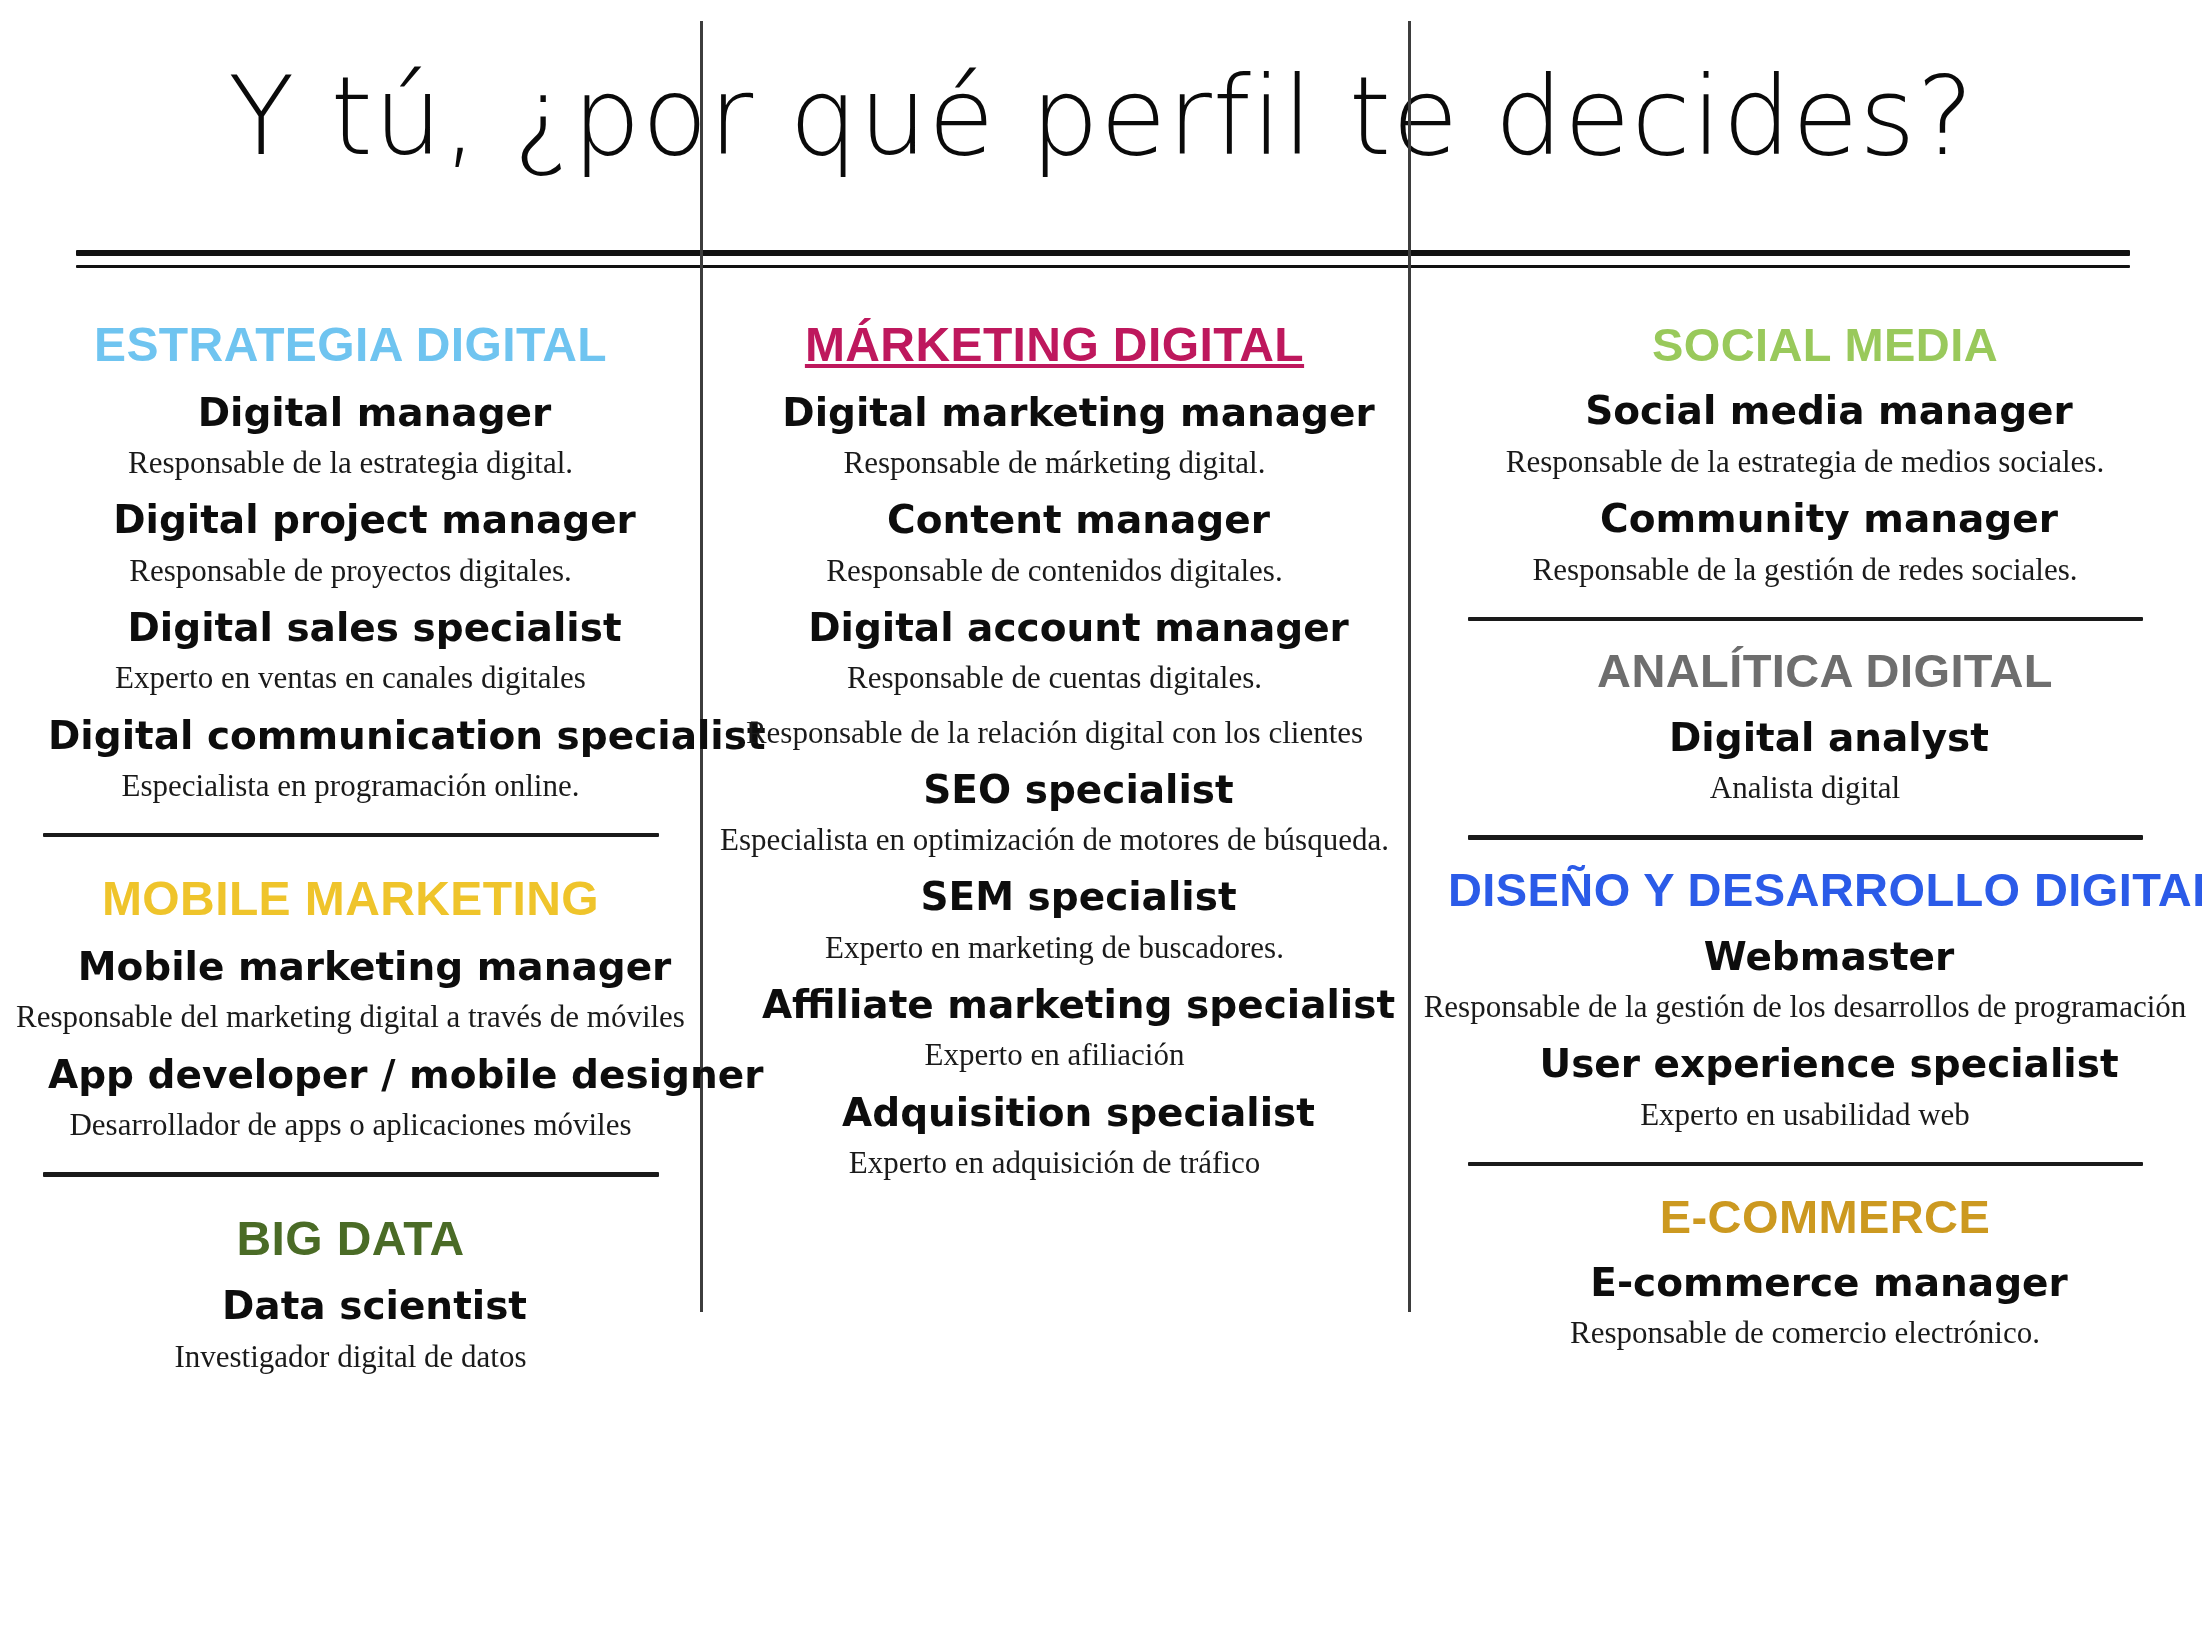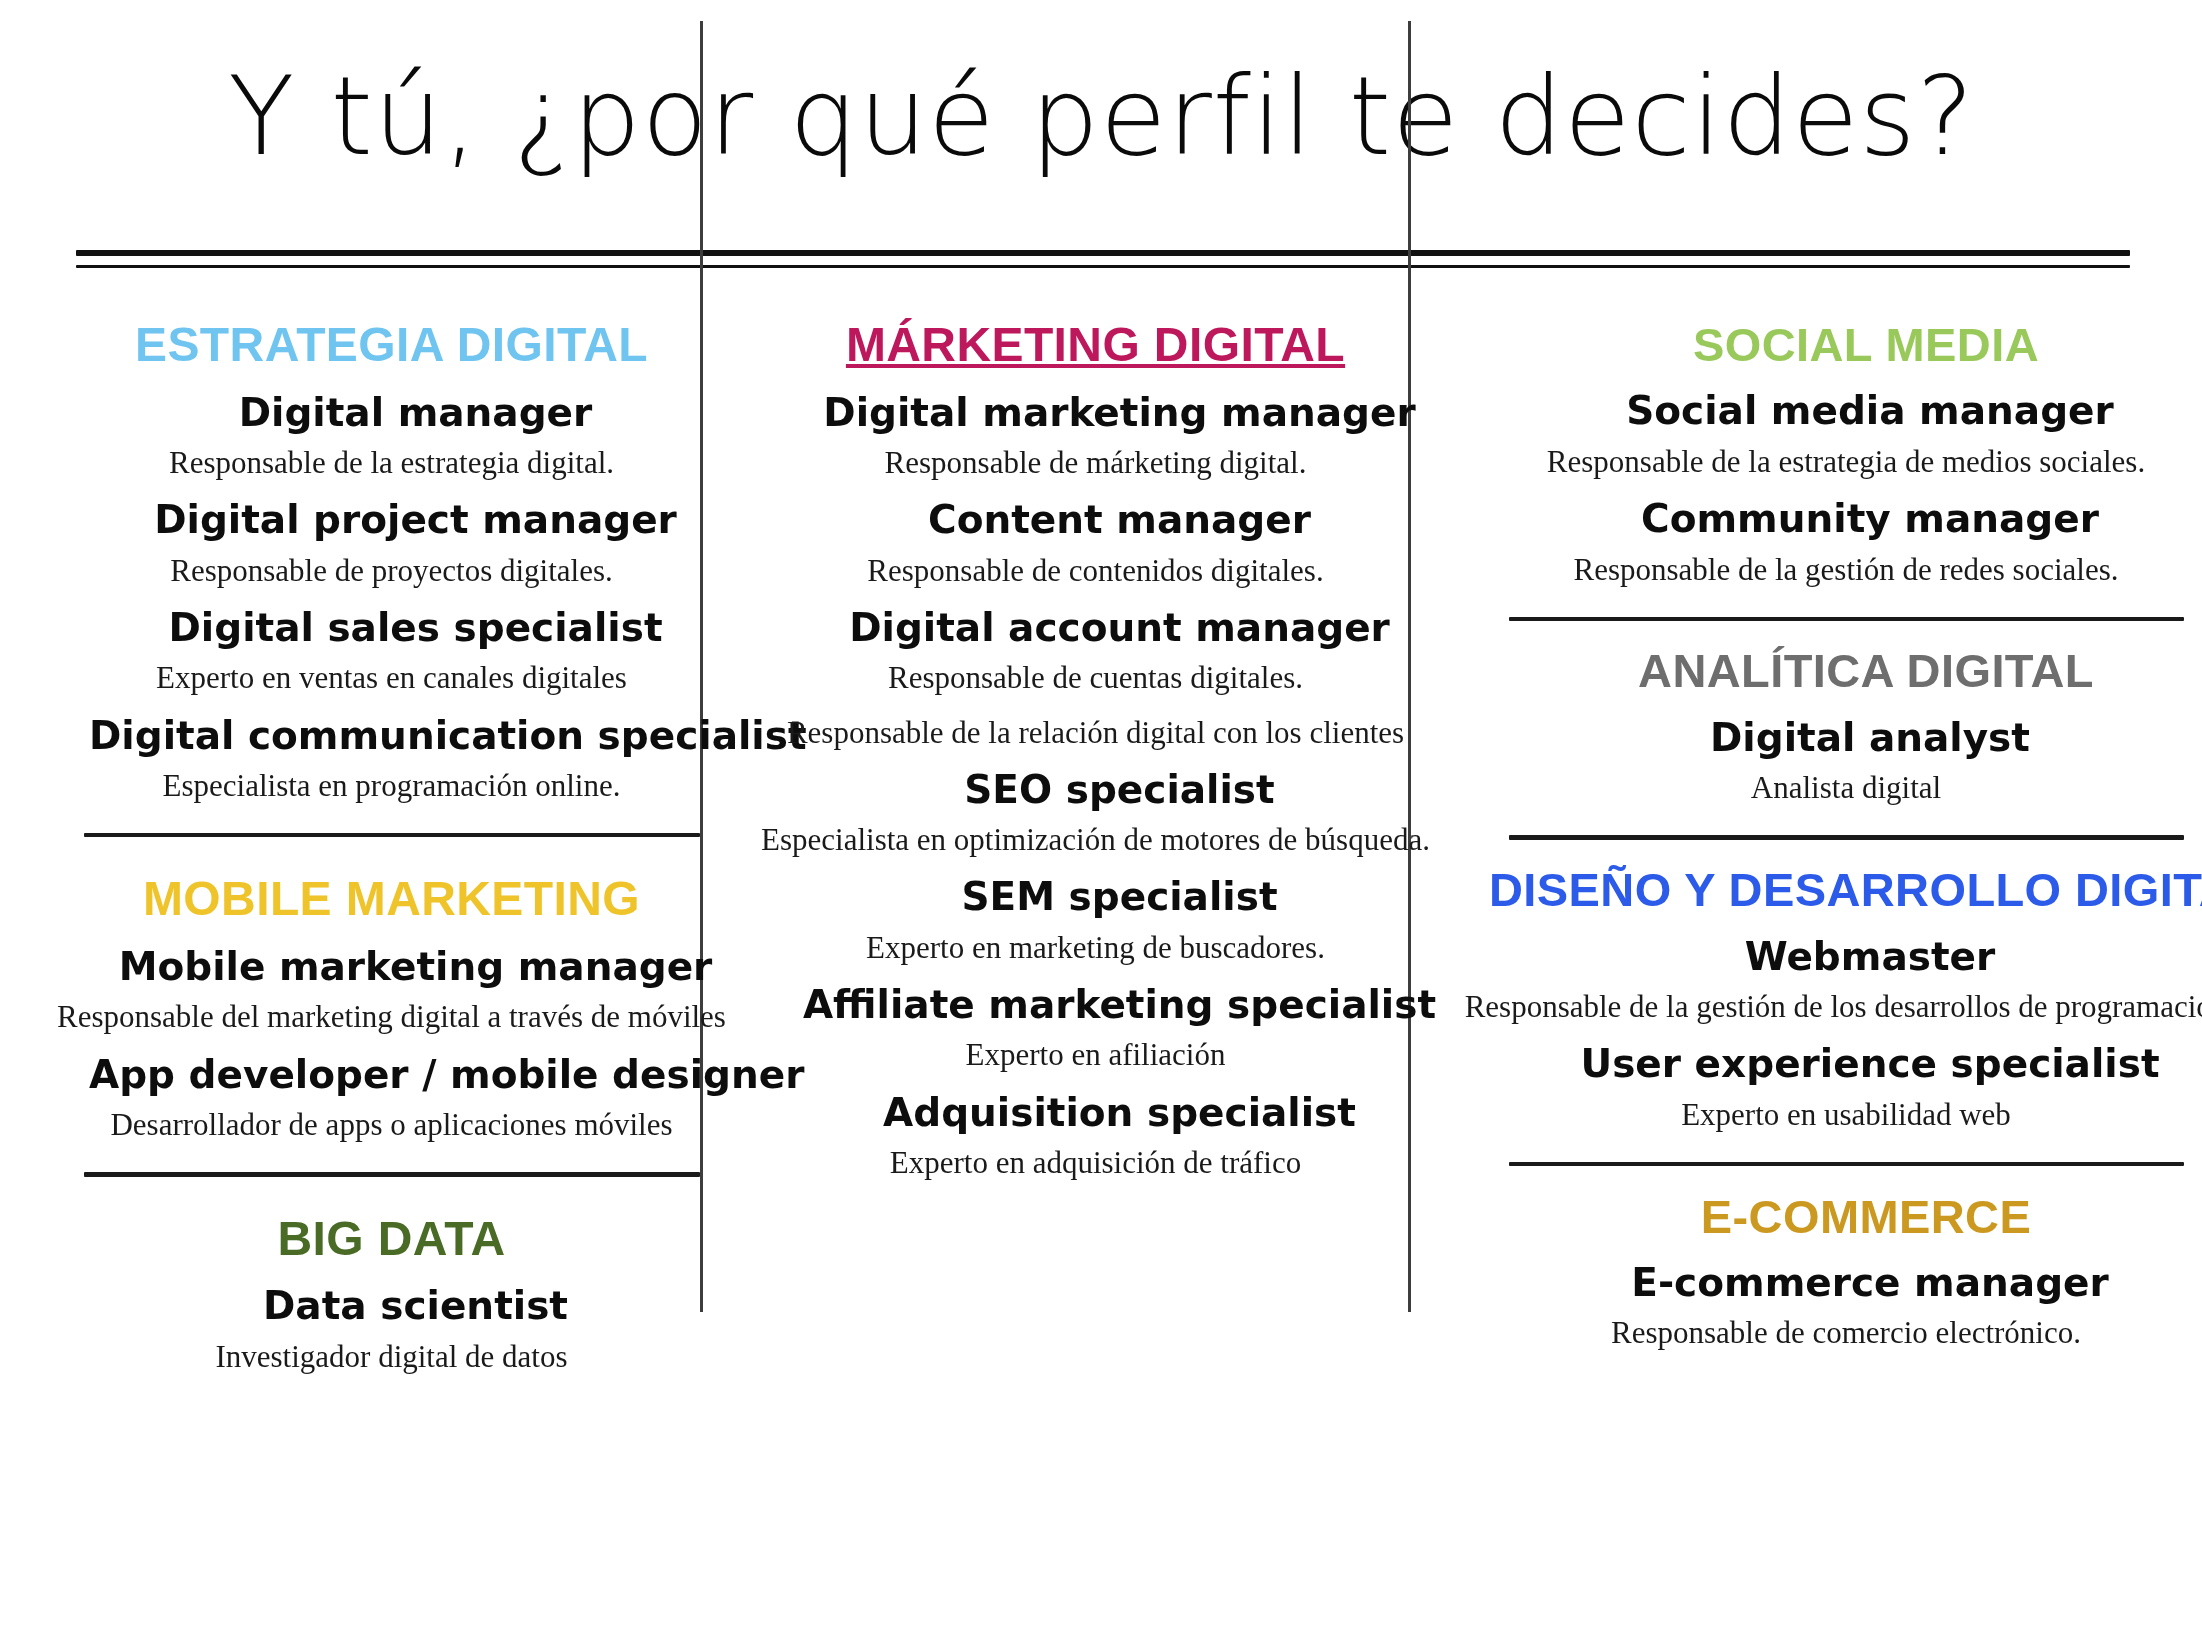--- a/index.html
+++ b/index.html
@@ -79,21 +79,21 @@
     position: absolute;
     top: 20.6px;
     width: 2.6px;
     height: 1291px;
     background: #3d3d3d;
   }
   .vdivider.v1 { left: 700px; }
   .vdivider.v2 { left: 1408px; }
 
   
-  .section { width: 100%; text-align: center; margin-left: 41px; }
+  .section { width: 100%; text-align: center; }
 
   .section-heading {
     font-family: "Liberation Sans", sans-serif;
     font-weight: bold;
     font-size: 48px;
     line-height: 1.18;
     letter-spacing: 0.4px;
     white-space: nowrap;
   }
 

